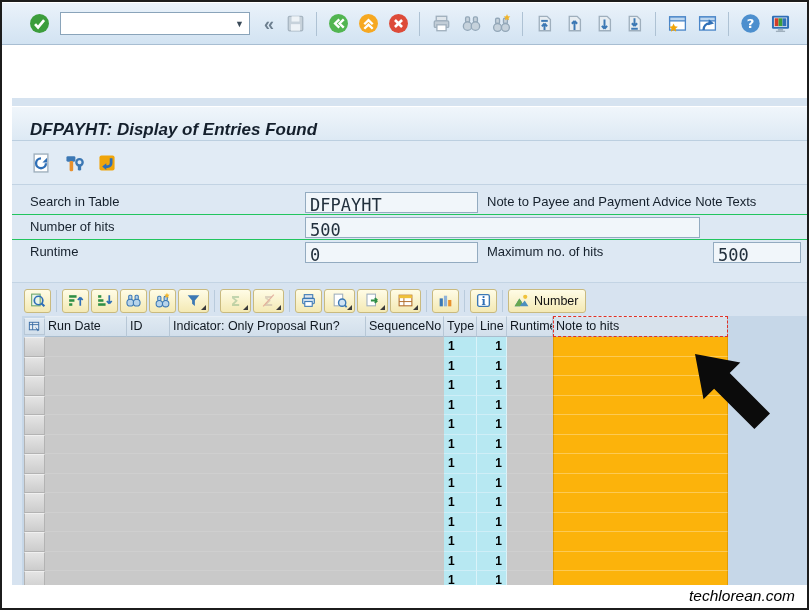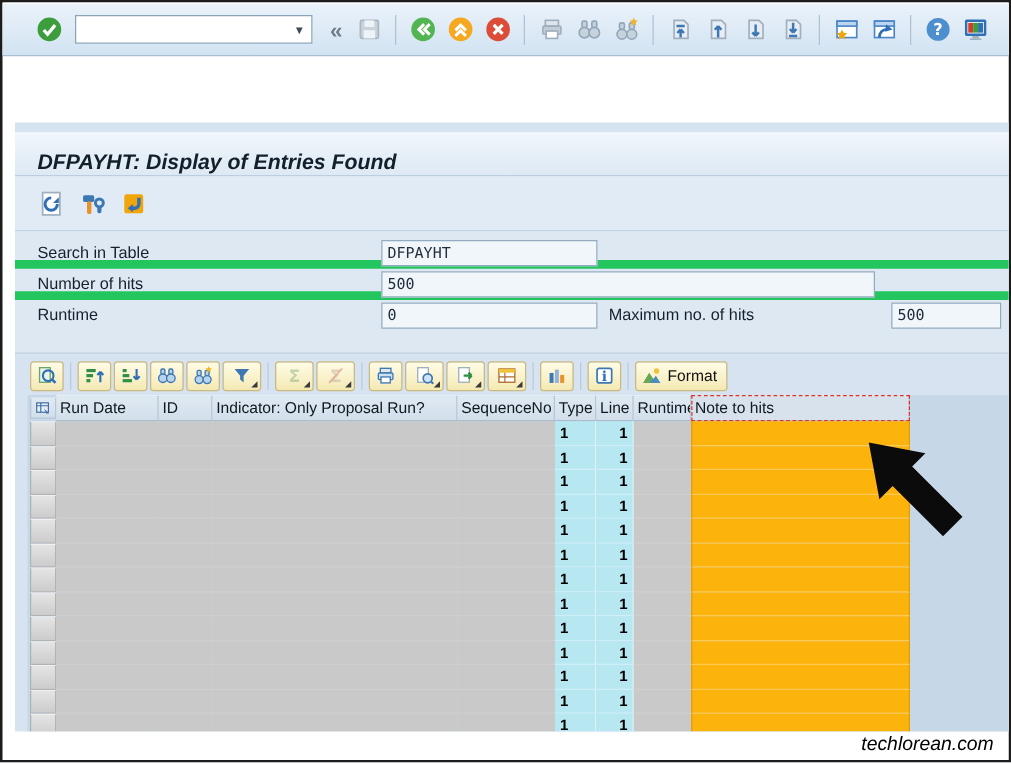--- a/index.html
+++ b/index.html
@@ -40,24 +40,24 @@
   .title{font-size:17px;font-weight:bold;font-style:italic;color:#141f2c;}
 
   .appbar{position:absolute;left:0;right:0;top:43px;height:44px;background:#e1ebf5;
           border-bottom:1px solid #c2d3e3;display:flex;align-items:center;padding-left:16px;gap:7px;}
   .appbtn{border:none;background:transparent;padding:0;width:26px;height:26px;
           display:flex;align-items:center;justify-content:center;cursor:pointer;}
   .appbtn svg{width:22px;height:22px;}
 
   
   .formarea{position:absolute;left:0;right:0;top:87px;height:97px;background:#dde8f3;padding-top:5px;}
-  .frow{position:relative;height:25px;border-bottom:7px solid #22c55e;}
+  .frow{position:relative;height:25px;border-bottom:1px solid #22c55e;}
   .flabel{position:absolute;left:18px;top:4px;font-size:13px;color:#15202c;}
   .ffield{position:absolute;top:2px;height:21px;background:#f1f6fa;border:1px solid #93abc0;
-          font-family:"DejaVu Sans Mono",monospace;font-size:12px;color:#22303d;
+          font-family:"DejaVu Sans Mono",monospace;font-size:17px;color:#22303d;
           padding:2px 4px 0 4px;overflow:hidden;white-space:nowrap;}
 
   
   .gridsec{position:absolute;left:0;right:0;top:184px;bottom:0;background:#d7e3f0;
            border-top:1px solid #c3d4e4;}
   .alvbar{position:absolute;left:12px;top:4px;height:27px;display:flex;align-items:center;gap:2px;}
   .abtn{position:relative;border:1px solid #c9ba7f;border-radius:3px;height:24px;width:27px;
         background:linear-gradient(#fffce6,#f4e9b4);display:flex;align-items:center;
         justify-content:center;cursor:pointer;padding:0;}
   .abtn svg{width:17px;height:17px;}
@@ -270,20 +270,21 @@
             <path d="M11 4.5v3.5a2.6 2.6 0 0 1-2.6 2.6H6.5" stroke="#2f6fb7" stroke-width="2" fill="none"></path>
             <path d="M7.5 8.2L4.5 10.6l3 2.4z" fill="#2f6fb7"></path>
           </svg>
         </button>
       </div>
 
     <div class="formarea">
       <div class="frow">
         <span class="flabel">Search in Table</span>
         <span class="ffield" style="left:293px;width:173px;">DFPAYHT</span>
+        <span class="flabel" style="left:475px;">Note to Payee and Payment Advice Note Texts</span>
       </div>
       <div class="frow">
         <span class="flabel">Number of hits</span>
         <span class="ffield" style="left:293px;width:395px;">500</span>
       </div>
       <div class="frow" style="border-bottom:none;">
         <span class="flabel">Runtime</span>
         <span class="ffield" style="left:293px;width:173px;">0</span>
         <span class="flabel" style="left:475px;">Maximum no. of hits</span>
         <span class="ffield" style="left:701px;width:88px;">500</span>
@@ -393,21 +394,21 @@
               <text x="8" y="12" font-size="10.5" font-weight="bold" fill="#2f6fb7" text-anchor="middle" font-family="DejaVu Serif, serif">i</text>
             </svg>
           </button>
           <div class="asep"></div>
           <button class="abtn labeled">
             <svg class="icn" viewBox="0 0 16 16">
               <circle cx="11.5" cy="4.5" r="2" fill="#f0c23a"></circle>
               <path d="M1.5 13.5L6 6l3 4.5 2-2.5 3.5 5.5z" fill="#4c8fbe"></path>
               <path d="M1.5 13.5L6 6l2.5 3.8-2 3.7z" fill="#69a84f"></path>
             </svg>
-            <span class="albl">Format</span>
+            <span class="albl">Number</span>
           </button>
         </div>
       <div class="grid">
         <div class="ghead" id="grid-header">
             <div class="hcorner">
               <svg class="icn" viewBox="0 0 16 16">
                 <rect x="2.5" y="3.5" width="10" height="8" fill="#e7eef4" stroke="#3c6ea5"></rect>
                 <path d="M2.5 6h10M6 3.5v8" stroke="#3c6ea5"></path>
                 <path d="M8.5 8l4.5 4.5-2.2 0L12 14.5z" fill="#3c6ea5"></path>
               </svg>

